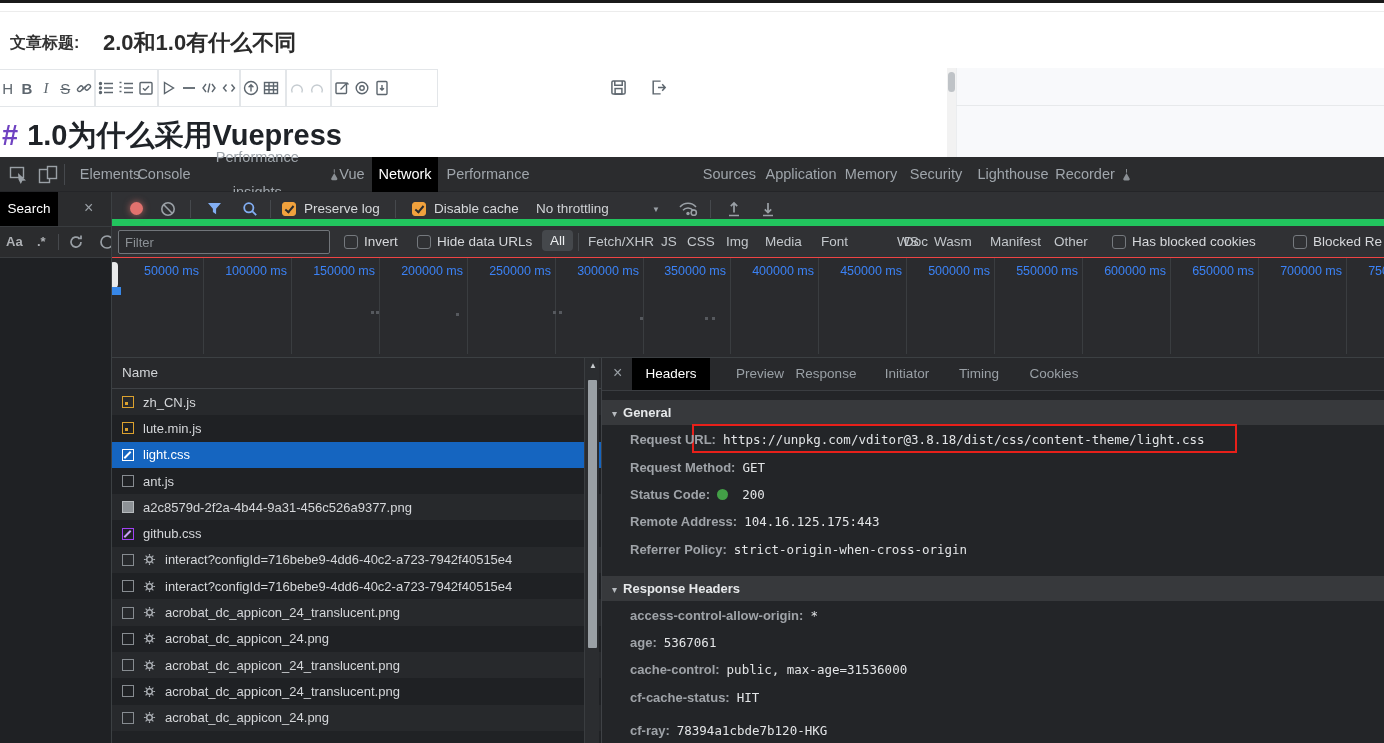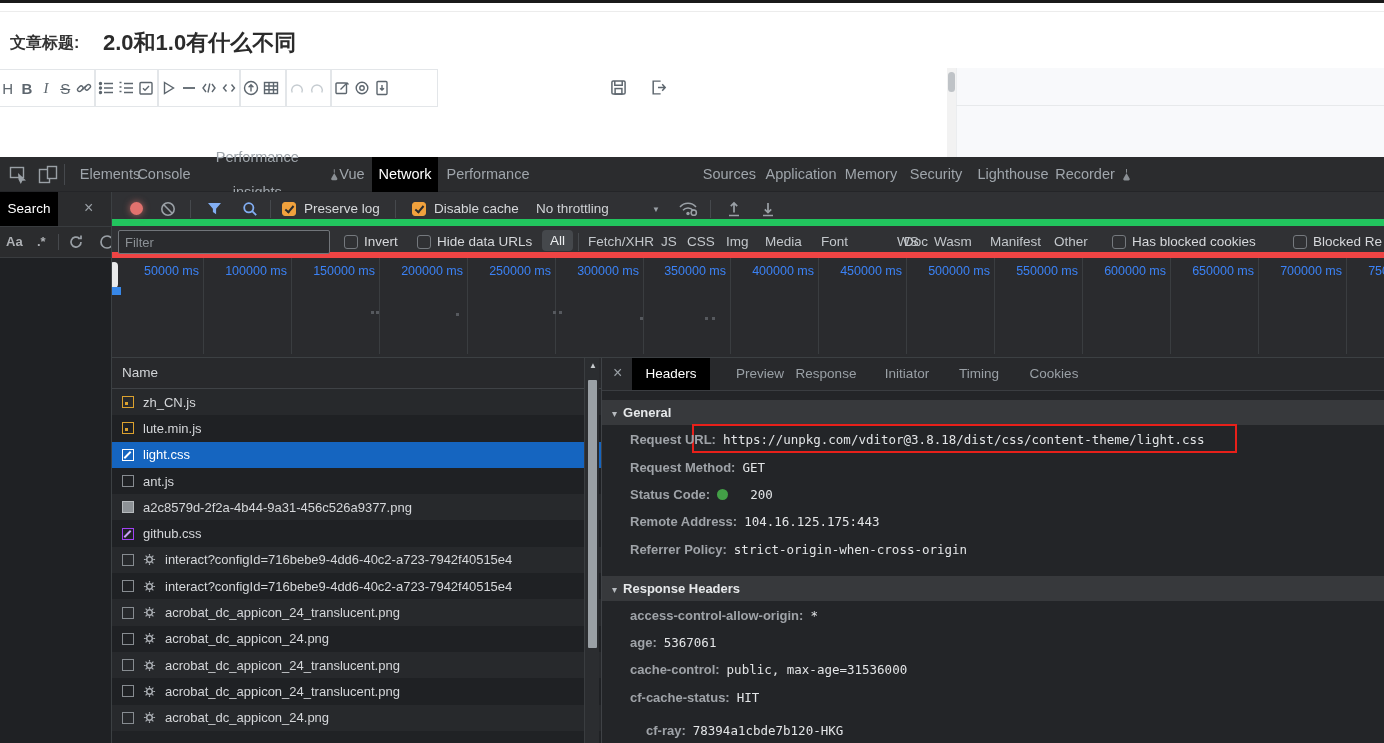--- a/index.html
+++ b/index.html
@@ -47,21 +47,21 @@
 
   .net-toolbar{left:112px;top:35px;width:1272px;height:34px;background:#303134;border-bottom:7px solid #22c55e;box-sizing:border-box;}
   .record-dot{position:absolute;left:18px;top:10px;width:13px;height:13px;border-radius:50%;background:#e2726e;box-shadow:0 0 7px rgba(226,114,110,.75);}
   .net-toolbar svg,.filter-row svg{fill:none;}
   .lbl{position:absolute;top:9px;color:#d6d8db;font-size:13.5px;white-space:nowrap;}
   .cb{position:absolute;width:14px;height:14px;border:1.5px solid #75797e;border-radius:3px;box-sizing:border-box;top:10px;}
   .cb.checked{background:#f0a13d;border-color:#f0a13d;}
   .cb.checked::after{content:"";position:absolute;left:4px;top:1px;width:3px;height:7px;border:solid #2a2b2e;border-width:0 2px 2px 0;transform:rotate(40deg);}
   .caret{position:absolute;top:13px;font-size:8px;color:#9aa0a6;}
 
-  .filter-row{left:112px;top:69px;width:1272px;height:32px;background:#303134;border-bottom:6px solid #ef4444;box-sizing:border-box;}
+  .filter-row{left:112px;top:69px;width:1272px;height:32px;background:#303134;border-bottom:1px solid #ef4444;box-sizing:border-box;}
   .filter-input{position:absolute;left:6px;top:4px;width:198px;height:22px;background:#2a2b2e;border:1px solid #71757a;border-radius:2px;
     color:#dadce0;font-size:13px;padding:0 6px;font-family:inherit;outline:none;}
   .filter-input::placeholder{color:#8b9095;}
   .ftype{position:absolute;top:8px;color:#c3c7cb;font-size:13.5px;white-space:nowrap;}
   .ftype.all{left:430px;top:4px;background:#45484c;border-radius:4px;padding:3px 8px;color:#eceef0;}
 
   .overview{left:112px;top:101px;width:1272px;height:100px;background:#2a2b2e;border-bottom:1px solid #3c4043;box-sizing:border-box;overflow:hidden;}
   .ov-divider{position:absolute;top:0;width:1px;height:96px;background:#3a3d40;}
   .ov-label{position:absolute;top:6px;width:80px;text-align:right;font-size:12.5px;color:#3b82f6;white-space:nowrap;}
   .ov-pill{position:absolute;left:-2px;top:4px;width:8px;height:26px;background:#e9eaeb;border-radius:4px;}
@@ -237,20 +237,23 @@
         <rect x="4.8" y="9" width="6.4" height="5.2"></rect>
       </svg>
   </div>
   <div class="tb-lone" style="left:644px;">
     <svg width="17" height="17" viewBox="0 0 16 16">
         <path d="M10 2H3v12h7"></path>
         <path d="M7.5 8H14M11.5 5l2.8 3-2.8 3" fill="none"></path>
       </svg>
   </div>
 
+  <div class="abs md-heading">
+    <span class="hash">#</span><span>1.0为什么采用Vuepress</span>
+  </div>
 
   <div class="abs preview-pane"></div>
   <div class="abs preview-line"></div>
   <div class="abs ed-scrollbar">
     <div class="ed-thumb"></div>
   </div>
 
   <div class="abs devtools">
 
     <div class="abs dt-tabbar">
@@ -557,26 +560,26 @@
         <span class="dp-tab" style="left:272px;width:66px;">Initiator</span>
         <span class="dp-tab" style="left:348px;width:58px;">Timing</span>
         <span class="dp-tab" style="left:420px;width:64px;">Cookies</span>
       </div>
 
       <div class="strip" style="top:42px;"><span class="tri">▾</span><span>General</span></div>
 
       <div class="red-box"></div>
       <div class="kv" style="top:72px;"><span class="k">Request URL:</span><span class="v">https://unpkg.com/vditor@3.8.18/dist/css/content-theme/light.css</span></div>
       <div class="kv" style="top:100px;"><span class="k">Request Method:</span><span class="v">GET</span></div>
-      <div class="kv" style="top:127px;"><span class="k">Status Code:</span><span class="dot"></span><span class="v" style="margin-left:17px;">200</span></div>
+      <div class="kv" style="top:127px;"><span class="k">Status Code:</span><span class="dot"></span><span class="v" style="margin-left:9px;">200</span></div>
       <div class="kv" style="top:154px;"><span class="k">Remote Address:</span><span class="v">104.16.125.175:443</span></div>
       <div class="kv" style="top:182px;"><span class="k">Referrer Policy:</span><span class="v">strict-origin-when-cross-origin</span></div>
 
       <div class="strip" style="top:218px;"><span class="tri">▾</span><span>Response Headers</span></div>
 
       <div class="kv" style="top:248px;"><span class="k">access-control-allow-origin:</span><span class="v">*</span></div>
       <div class="kv" style="top:275px;"><span class="k">age:</span><span class="v">5367061</span></div>
       <div class="kv" style="top:302px;"><span class="k">cache-control:</span><span class="v">public, max-age=31536000</span></div>
       <div class="kv" style="top:330px;"><span class="k">cf-cache-status:</span><span class="v">HIT</span></div>
-      <div class="kv" style="top:363px;margin-left:16px;"><span class="k">cf-ray:</span><span class="v">78394a1cbde7b120-HKG</span></div>
+      <div class="kv" style="top:363px;"><span class="k">cf-ray:</span><span class="v">78394a1cbde7b120-HKG</span></div>
     </div>
   </div>
 </div>
 
 </body></html>

